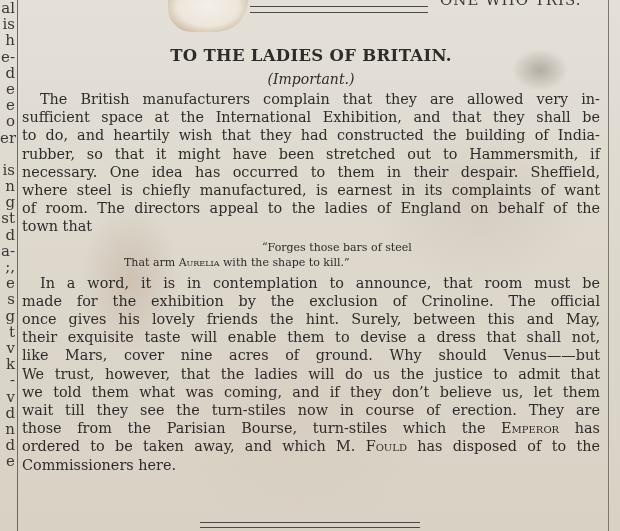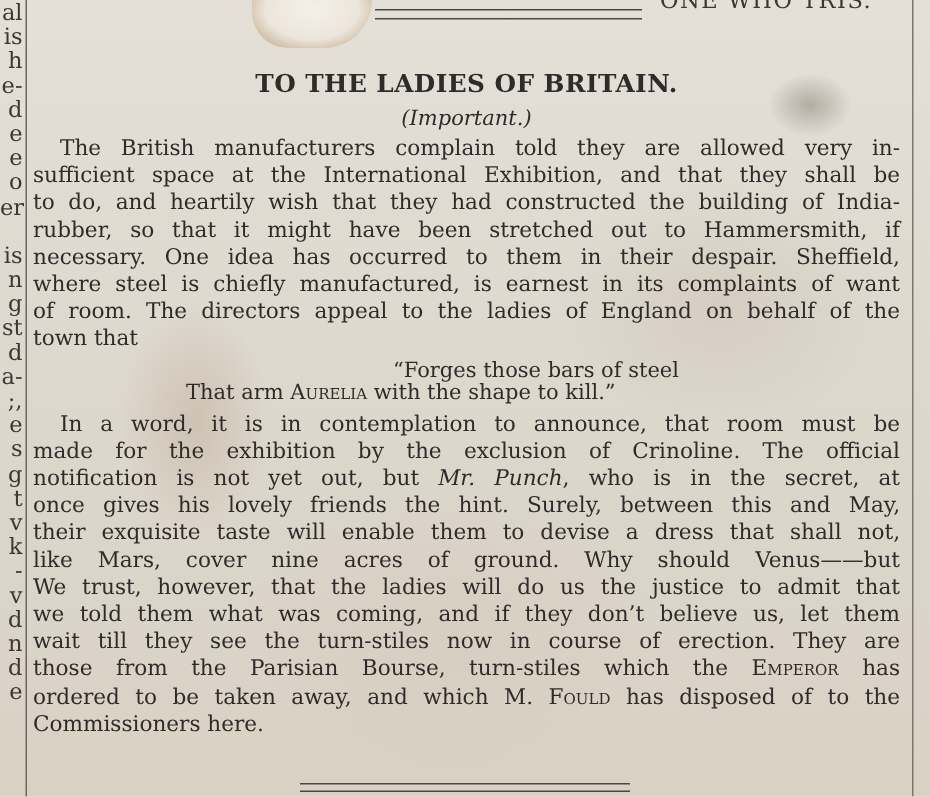--- a/index.html
+++ b/index.html
@@ -32,21 +32,21 @@
   .col-rule-right { position: absolute; left: 608px; top: 0; width: 1px; height: 531px; background: #7a7672; }
   .top-rule { position: absolute; left: 250px; top: 6px; width: 178px; height: 5px; border-top: 1px solid #4a4846; border-bottom: 1px solid #4a4846; }
   .top-right-text { position: absolute; left: 440px; top: -9px; font-size: 15px; letter-spacing: 1px; color: #3a3836; }
   .article { position: absolute; left: 22px; top: 44px; width: 578px; }
   .title { text-align: center; font-size: 16.5px; letter-spacing: 0.3px; margin: 0; height: 24px; line-height: 24px; }
   .subtitle { text-align: center; font-style: italic; font-size: 14px; height: 22px; line-height: 22px; }
   .para { font-size: 14.4px; line-height: 18.2px; text-align: justify; margin: 0; }
   .para .line { display: block; white-space: nowrap; text-align-last: justify; text-align: justify; }
   .para .line.last { text-align-last: left; }
   .para .line.indent { padding-left: 18px; }
-  .quote { font-size: 14px; line-height: 15px; margin: 4px 0 4px 0; }
+  .quote { font-size: 11px; line-height: 15px; margin: 4px 0 4px 0; }
   .quote .q1 { padding-left: 240px; }
   .quote .q2 { padding-left: 102px; }
   .sc { font-variant: small-caps; }
   .it { font-style: italic; }
   .bottom-rule { position: absolute; left: 200px; top: 522px; width: 220px; height: 4px; border-top: 1px solid #4a4846; border-bottom: 1px solid #4a4846; }
 </style>
 </head>
 <body>
 
 <div class="paper"></div>
@@ -87,39 +87,38 @@
 <div class="col-rule-right"></div>
 
 <div class="top-rule"></div>
 <div class="top-right-text">ONE WHO TRIS.</div>
 
 <div class="article">
   <h1 class="title">TO THE LADIES OF BRITAIN.</h1>
   <div class="subtitle">(Important.)</div>
 
   <p class="para" id="para1">
-      <span class="line indent">The British manufacturers complain told they are allowed very in-</span>
+      <span class="line indent">The British manufacturers complain that they are allowed very in-</span>
       <span class="line">sufficient space at the International Exhibition, and that they shall be</span>
       <span class="line">to do, and heartily wish that they had constructed the building of India-</span>
       <span class="line">rubber, so that it might have been stretched out to Hammersmith, if</span>
       <span class="line">necessary. One idea has occurred to them in their despair.  Sheffield,</span>
       <span class="line">where steel is chiefly manufactured, is earnest in its complaints of want</span>
       <span class="line">of room.  The directors appeal to the ladies of England on behalf of the</span>
       <span class="line last">town that</span>
     </p>
 
   <div class="quote">
     <div class="q1">“Forges those bars of steel</div>
     <div class="q2"><span>That arm </span><span class="sc">Aurelia</span><span> with the shape to kill.”</span></div>
   </div>
 
   <p class="para">
     <span class="line indent">In a word, it is in contemplation to announce, that room must be</span>
     <span class="line">made for the exhibition by the exclusion of Crinoline.  The official</span>
-    <span class="line"><span>notification is not yet out, but </span><span class="it">Mr. Punch</span><span>, who is in the secret, at</span></span>
     <span class="line">once gives his lovely friends the hint.  Surely, between this and May,</span>
     <span class="line">their exquisite taste will enable them to devise a dress that shall not,</span>
     <span class="line">like Mars, cover nine acres of ground.  Why should Venus——but</span>
     <span class="line">We trust, however, that the ladies will do us the justice to admit that</span>
     <span class="line">we told them what was coming, and if they don’t believe us, let them</span>
     <span class="line">wait till they see the turn-stiles now in course of erection.  They are</span>
     <span class="line"><span>those from the Parisian Bourse, turn-stiles which the </span><span class="sc">Emperor</span><span> has</span></span>
     <span class="line"><span>ordered to be taken away, and which M. </span><span class="sc">Fould</span><span> has disposed of to the</span></span>
     <span class="line last">Commissioners here.</span>
   </p>

